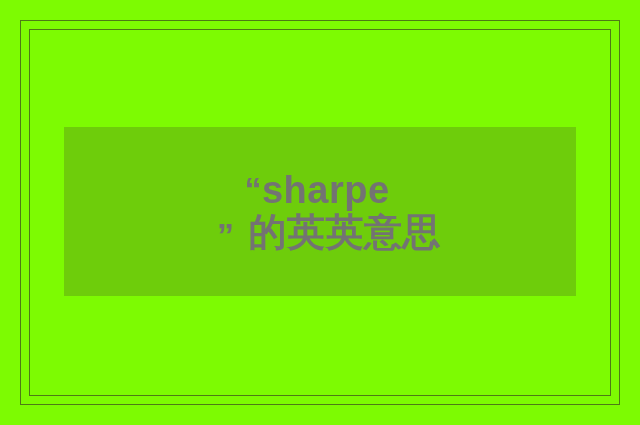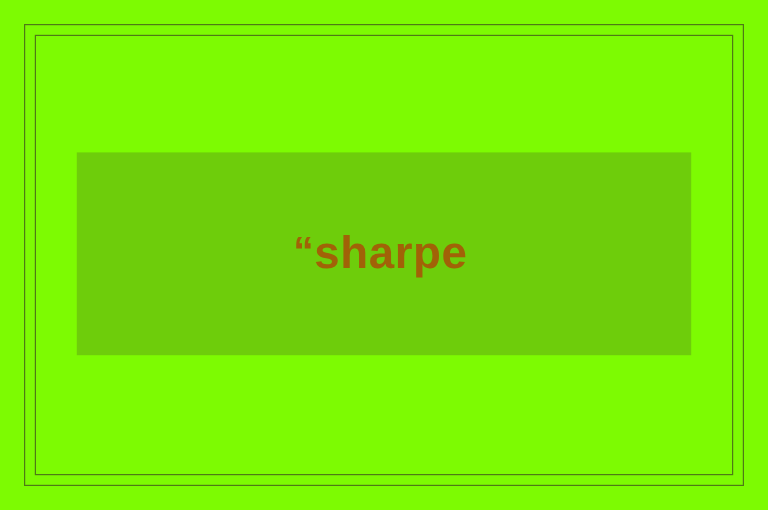--- a/index.html
+++ b/index.html
@@ -57,21 +57,21 @@
   .title-block {
     position: absolute;
     left: 64px;
     top: 127px;
     width: 512px;
     height: 169px;
     display: flex;
     flex-direction: column;
     align-items: center;
     justify-content: center;
-    color: #a16207;
+    color: #737373;
     text-align: center;
     user-select: none;
   }
   .title-line {
     font-weight: bold;
     line-height: 1.12;
     white-space: nowrap;
     letter-spacing: 0.5px;
   }
   .line-1 {
@@ -97,15 +97,16 @@
 
 <div id="canvas">
 
   <div class="frame-outer"></div>
   <div class="frame-inner"></div>
 
   <div class="panel"></div>
 
   <div class="title-block">
     <div class="title-line line-1"><span class="quote-open">“</span><span>sharpe</span></div>
+    <div class="title-line line-2"><span class="quote-close">”</span><span>的英英意思</span></div>
   </div>
 
 </div>
 
 </body></html>

